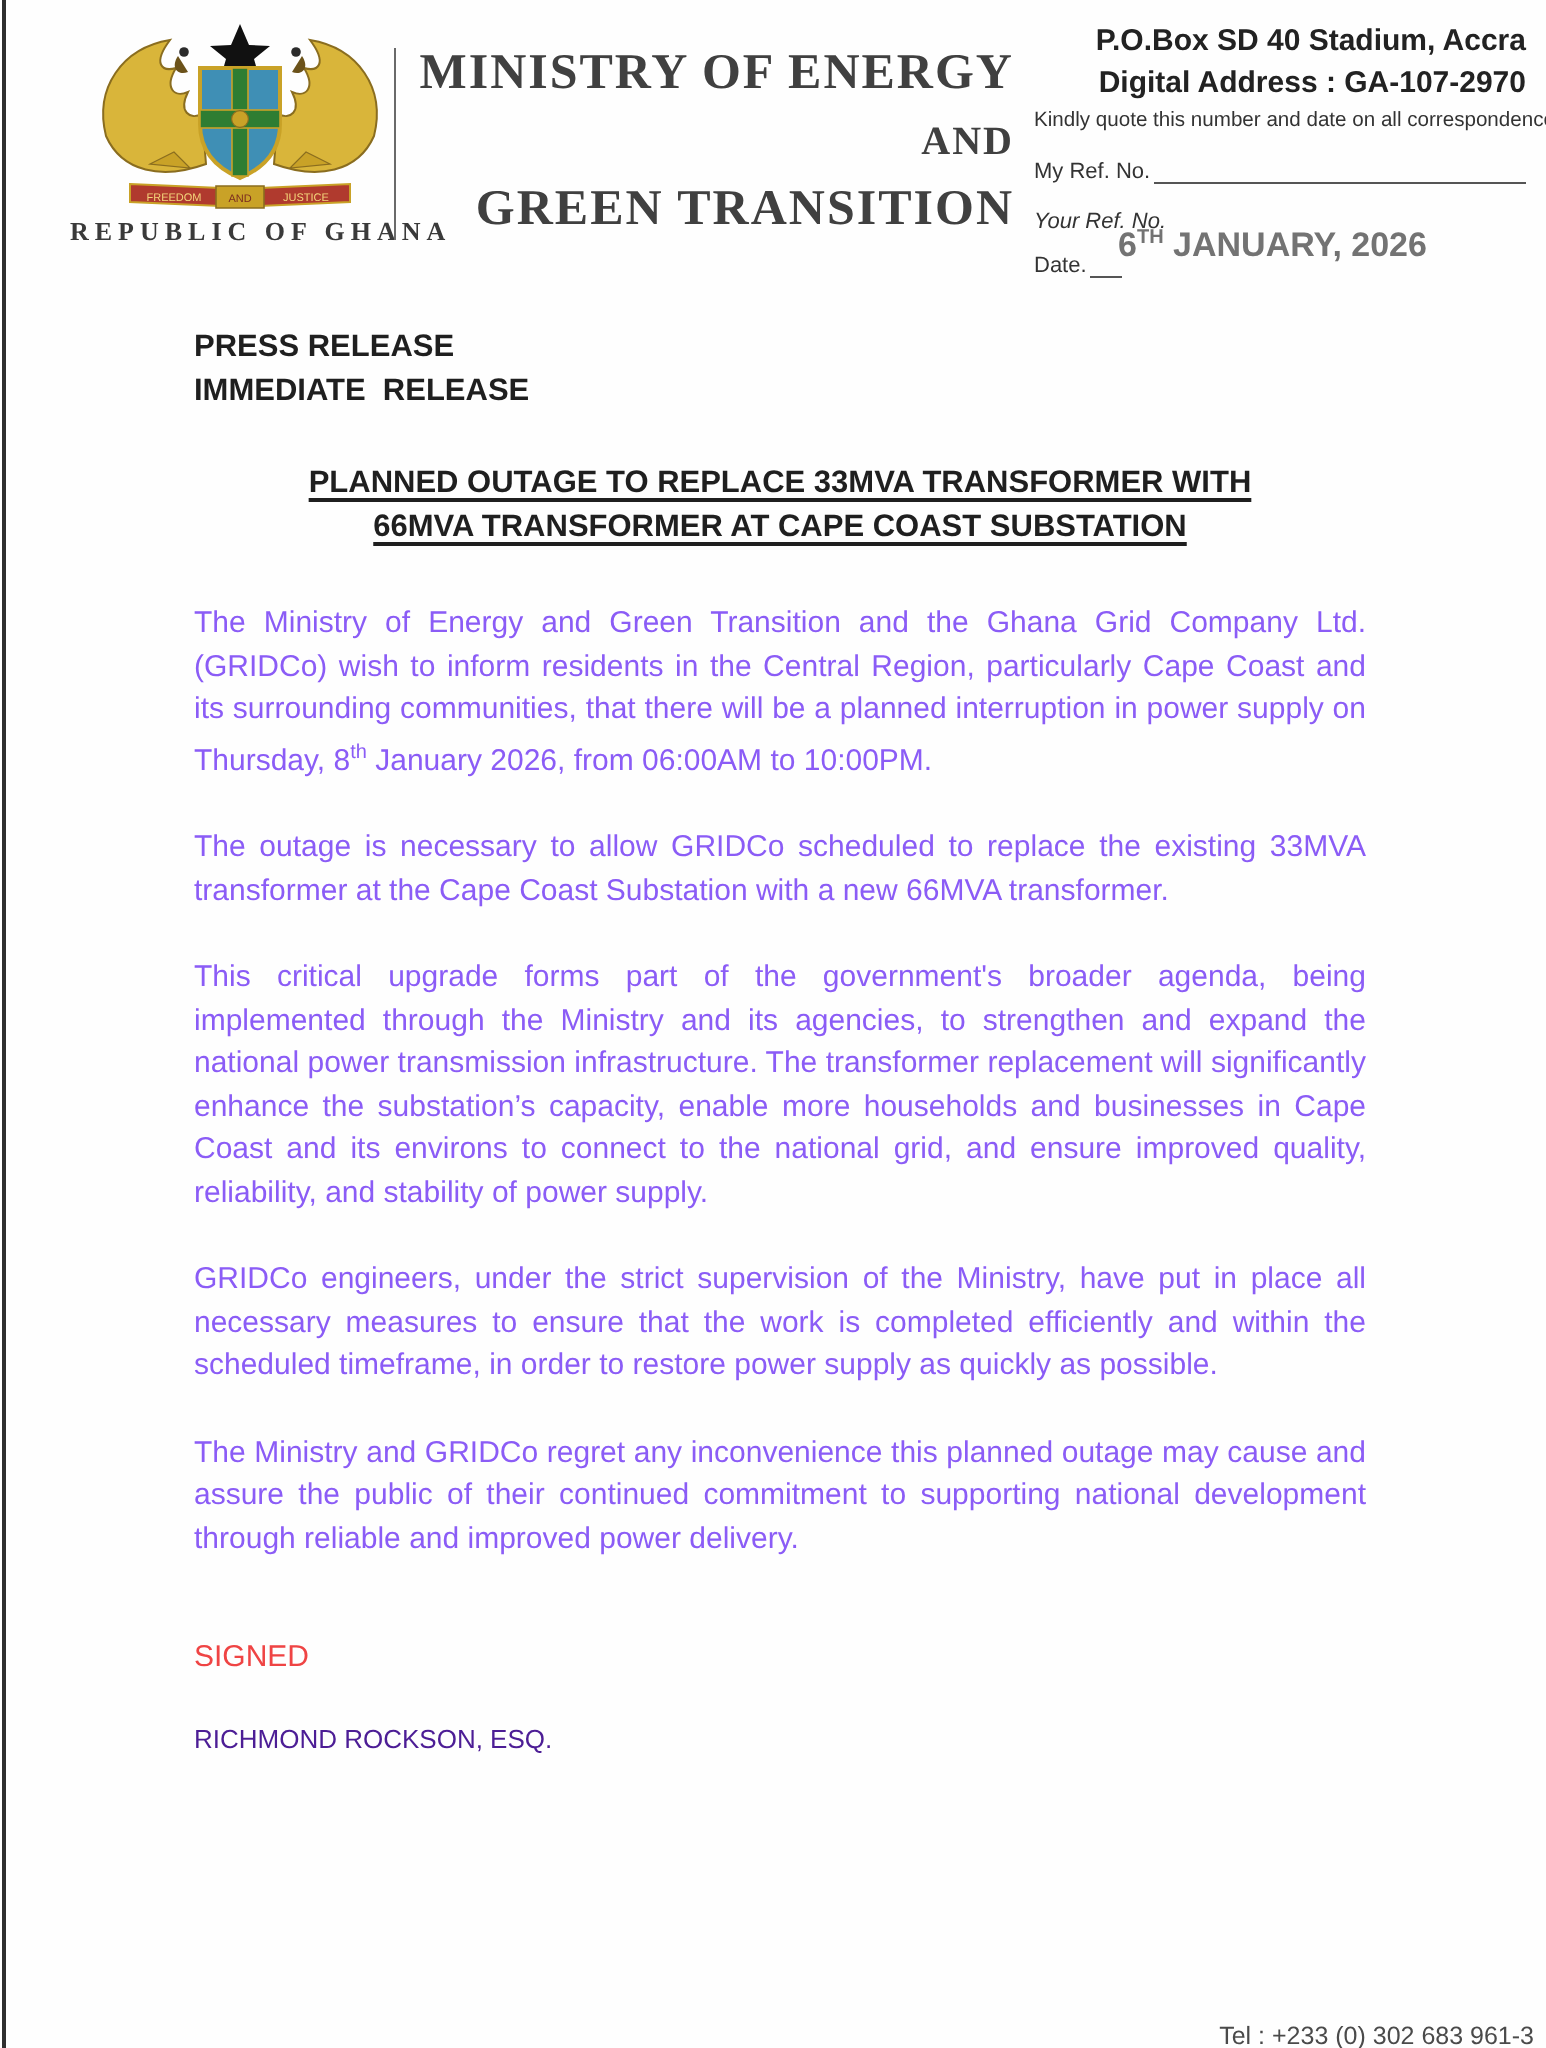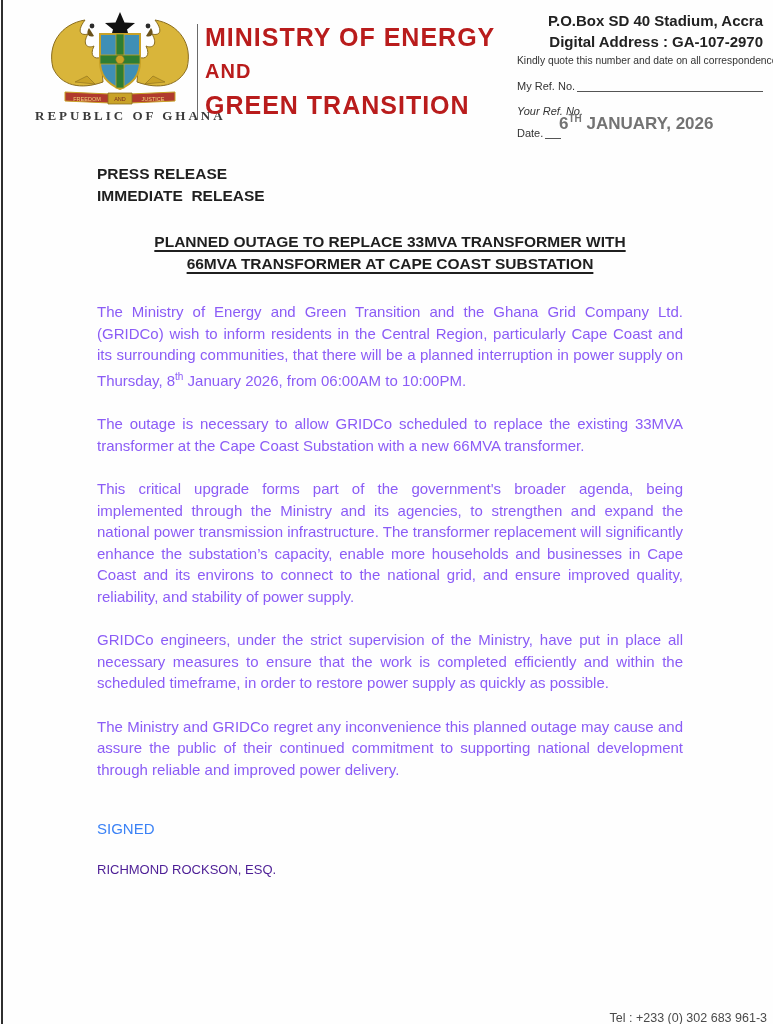--- a/index.html
+++ b/index.html
@@ -40,24 +40,24 @@
   .header-divider {
     position: absolute;
     left: 197px; top: 24px;
     width: 1px; height: 96px;
     background: #6a6a6a;
   }
   .ministry-block {
     position: absolute;
     left: 205px; top: 20px;
     width: 302px;
-    text-align: left;
-    font-family: Liberation Sans, sans-serif;
-    font-weight: 700;
-    color: #b91c1c;
+    text-align: right;
+    font-family: Liberation Serif, serif;
+    font-weight: 700;
+    color: #404040;
   }
   .ministry-line1, .ministry-line3 { font-size: 25px; letter-spacing: 1px; line-height: 34px; }
   .ministry-line2 { font-size: 20px; letter-spacing: 1px; line-height: 34px; }
 
   .contact-block {
     position: absolute;
     left: 517px; top: 10px;
     width: 246px;
     text-align: right;
   }
@@ -126,21 +126,21 @@
     margin: 0 0 22px 0;
     font-size: 15px;
     line-height: 21.5px;
     text-align: justify;
     color: #8b5cf6;
   }
   .para sup { font-size: 10px; }
   .signed-line {
     margin-top: 40px;
     font-size: 15px;
-    color: #3b82f6;
+    color: #ef4444;
   }
   .signature-block {
     margin-top: 22px;
     font-size: 13px;
     font-weight: 400;
     line-height: 22px;
     color: #4c1d95;
   }
 
   .footer-tel {

